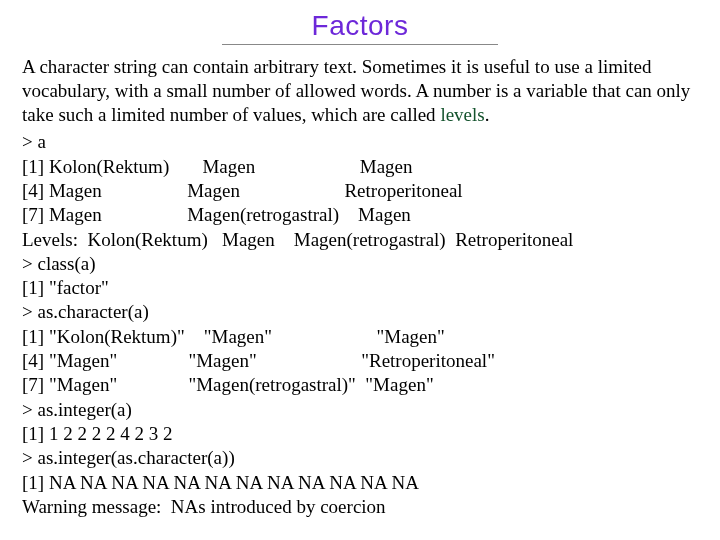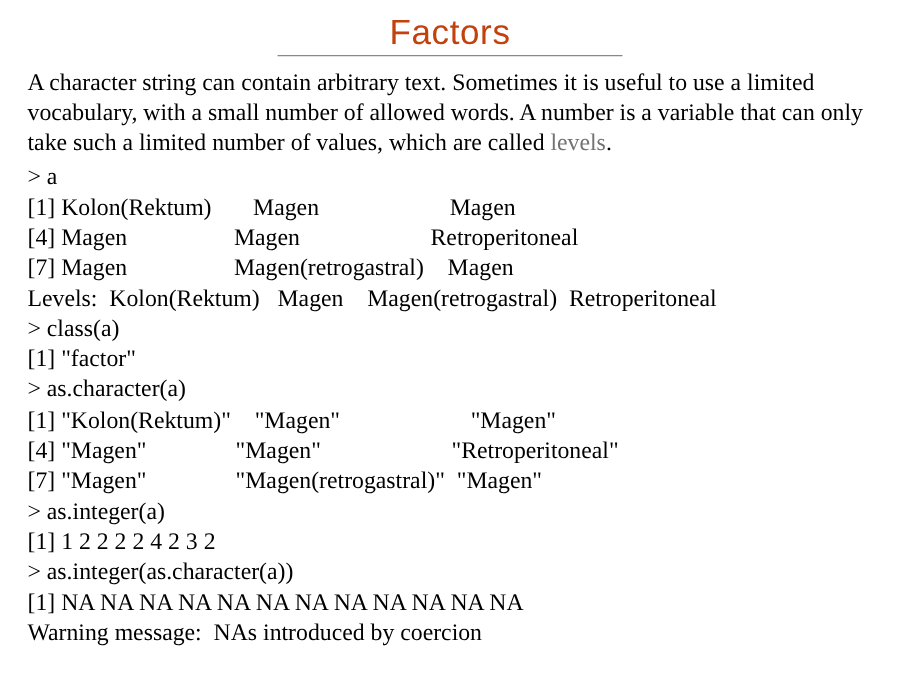--- a/index.html
+++ b/index.html
@@ -16,34 +16,34 @@
     box-sizing: border-box;
   }
   .title-wrap {
     text-align: center;
     margin-bottom: 10px;
   }
   .title {
     display: inline-block;
     font-family: "Comic Sans MS", "Chalkboard SE", cursive, sans-serif;
     font-size: 28px;
-    color: #c2410c;
+    color: #6d28d9;
     padding: 2px 90px 2px 90px;
     border-bottom: 1px solid #888;
     letter-spacing: 0.5px;
   }
   .body {
     font-size: 19px;
     line-height: 1.25;
   }
   .para {
     margin: 0 0 4px 0;
   }
   .u { }
-  .link { color: #737373; }
+  .link { color: #14532d; }
   .code-block {
     font-family: Georgia, "Times New Roman", serif;
     white-space: pre;
     font-size: 19px;
     line-height: 1.28;
   }
 </style>
 </head>
 <body>
 

